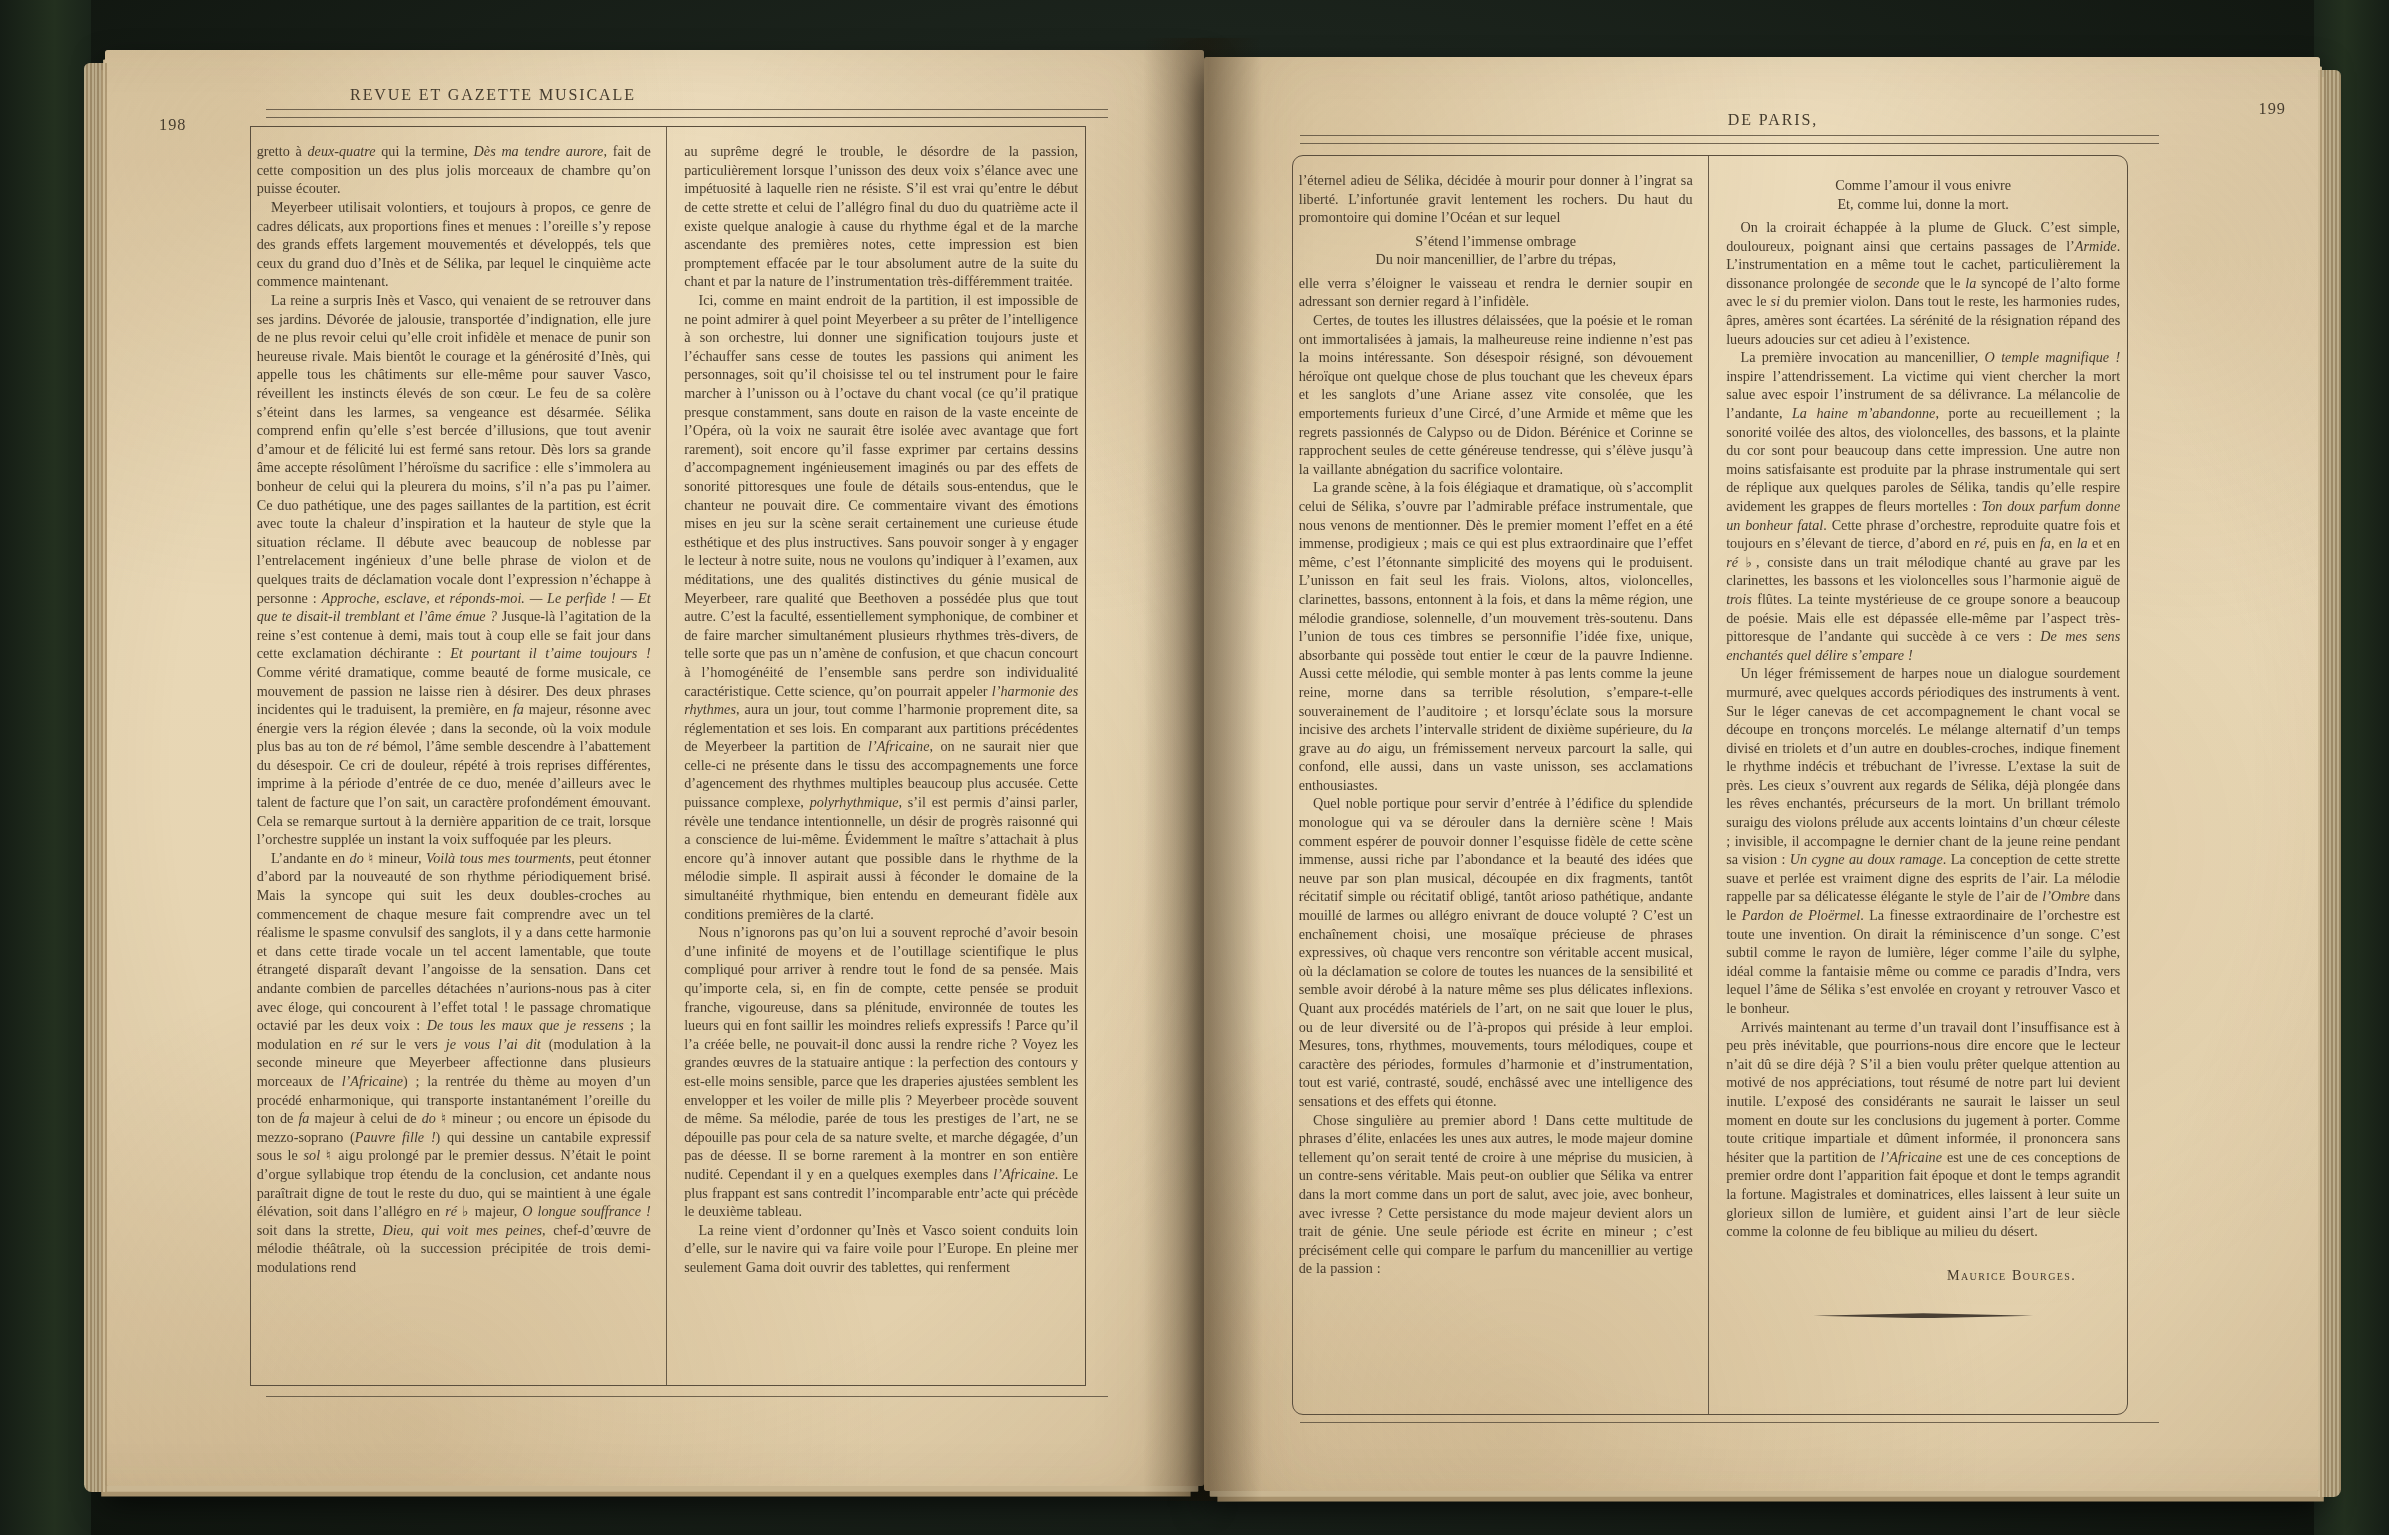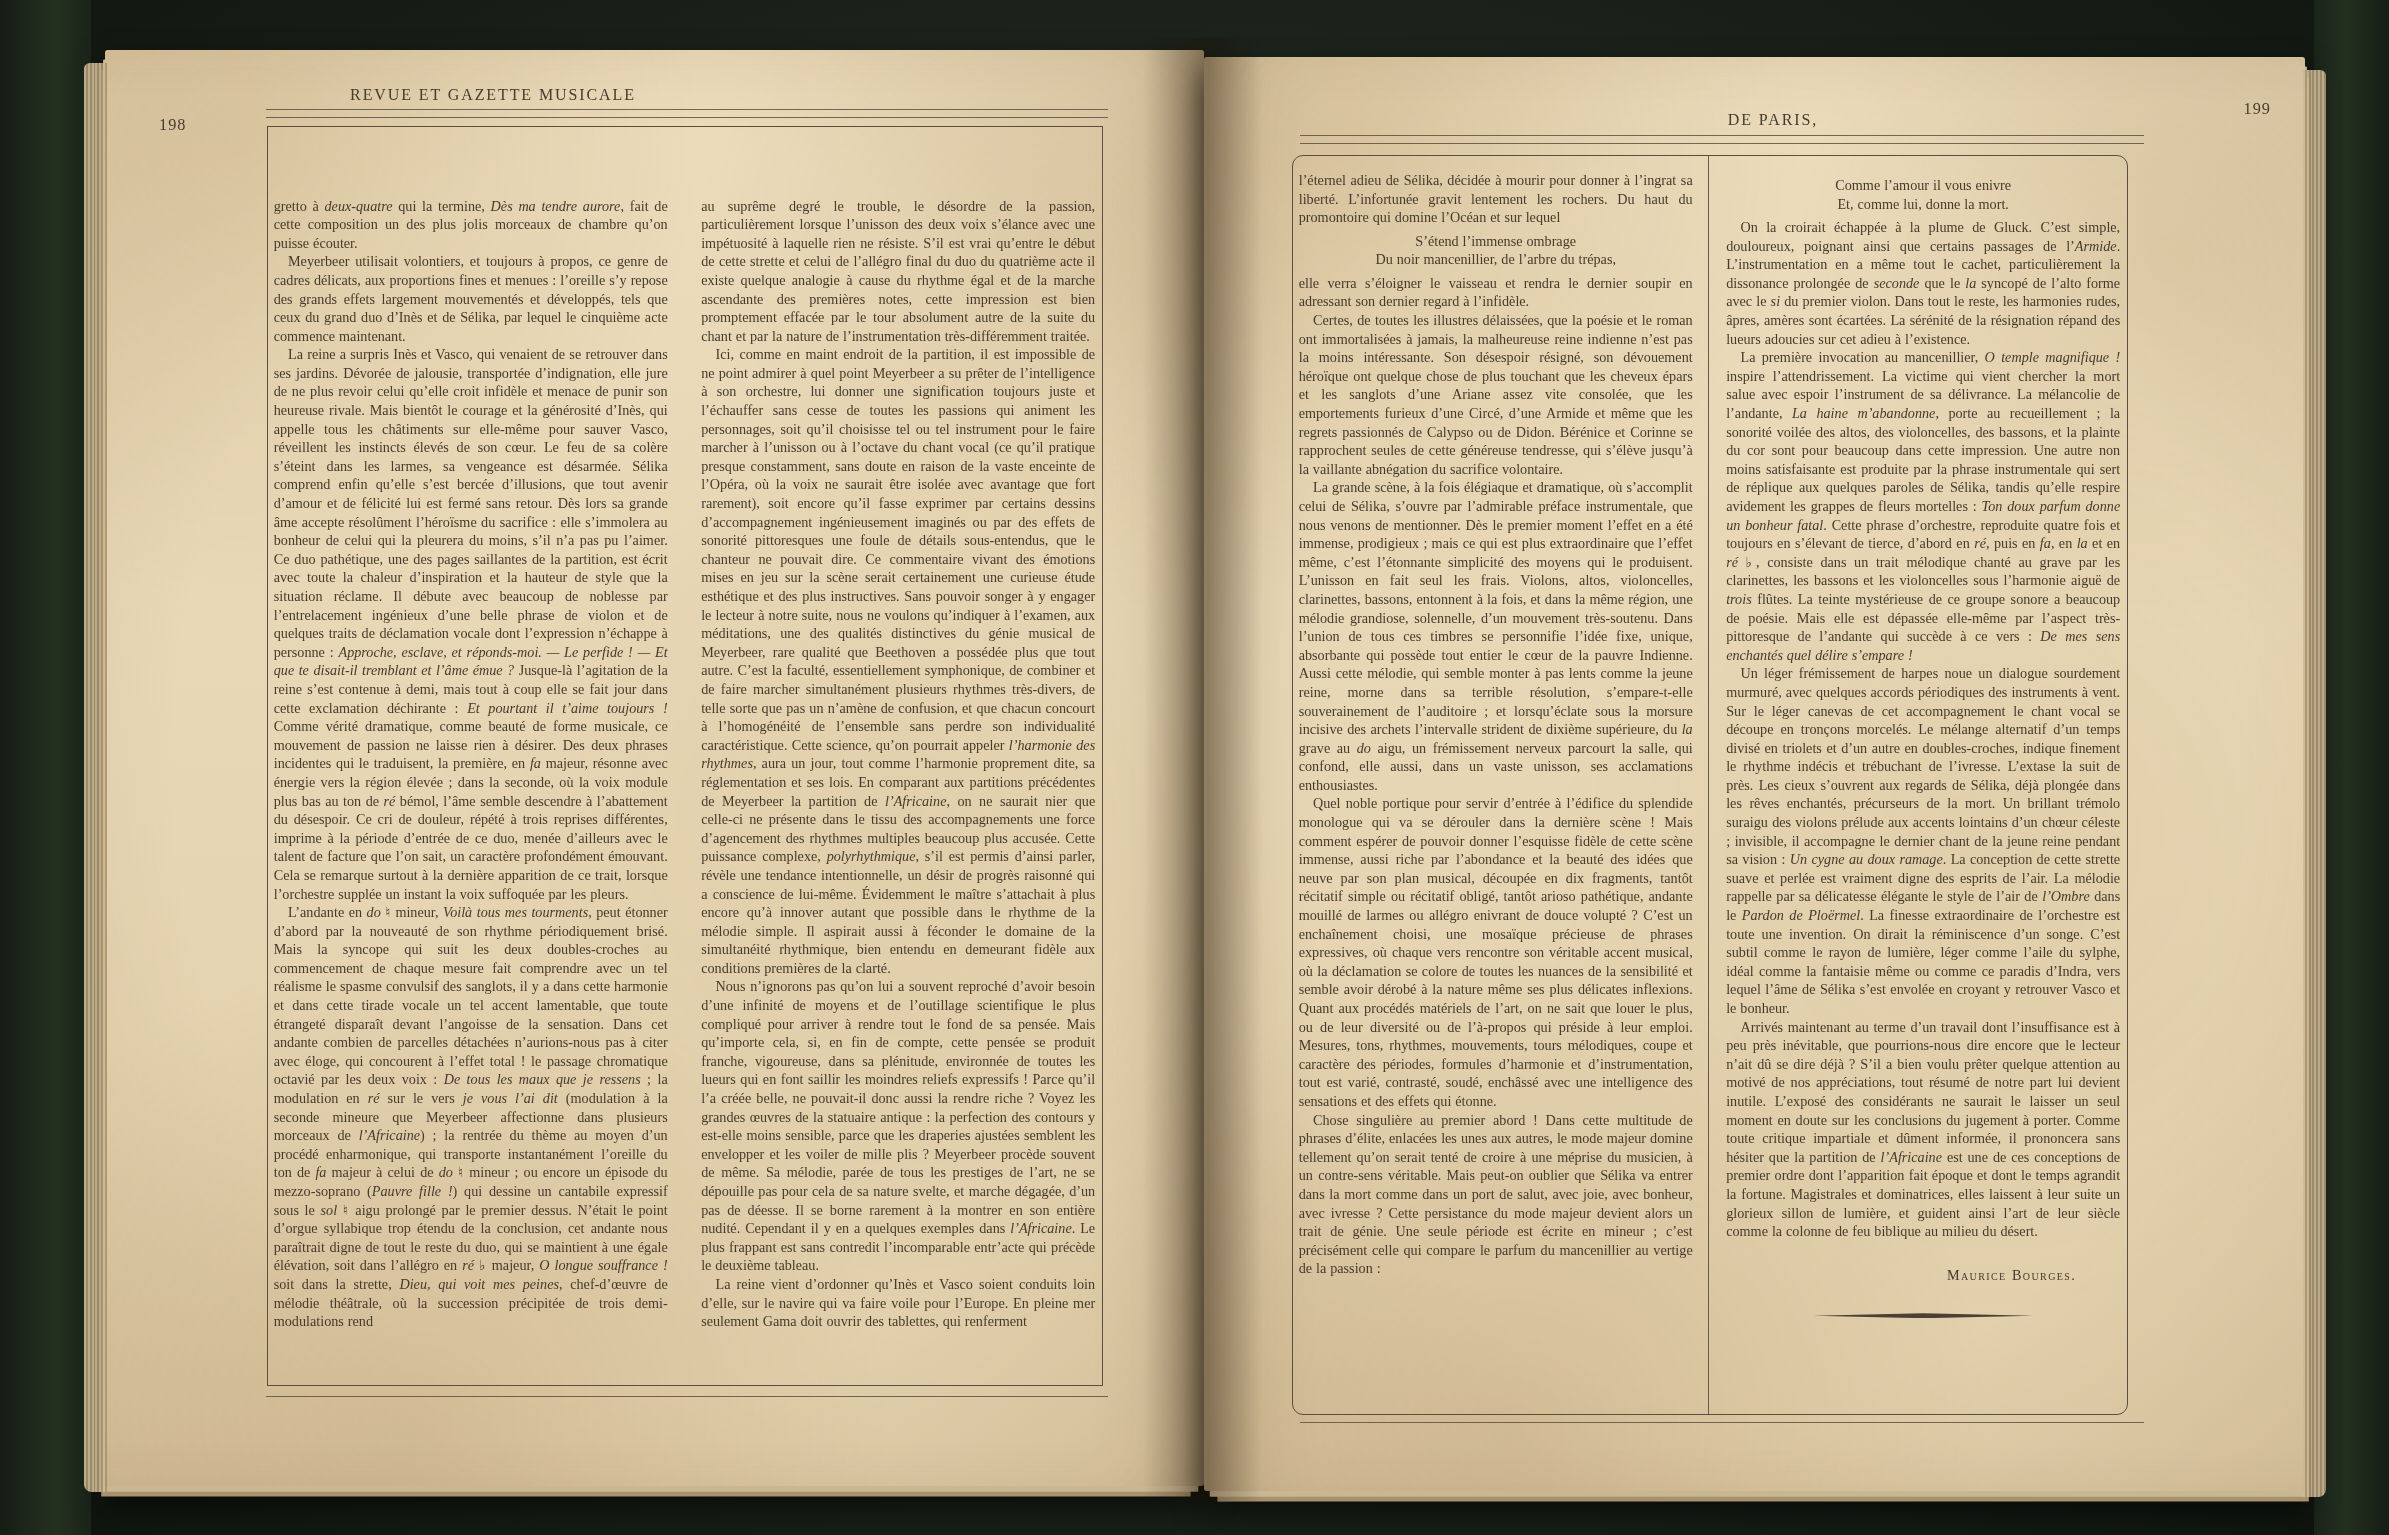--- a/index.html
+++ b/index.html
@@ -17,21 +17,21 @@
      radial-gradient(circle at 12% 6%, rgba(158,120,60,.16), transparent 28%),
      radial-gradient(circle at 88% 14%, rgba(150,110,55,.13), transparent 24%),
      radial-gradient(circle at 28% 96%, rgba(140,100,50,.16), transparent 30%),
      radial-gradient(circle at 72% 55%, rgba(165,128,70,.07), transparent 42%),
      radial-gradient(ellipse at 50% 50%, transparent 62%, rgba(118,84,40,.14) 100%);}
   #page-left{left:105px;top:50px;width:1099px;height:1436px;
         box-shadow:-3.8px 7.6px 0 -1.9px #c9b692,-8.6px 15.3px 0 -4.8px #a8926d,0 15.3px 31px rgba(0,0,0,.7);}
   #page-left{box-shadow:-3.8px 7.6px 0 -1.9px #c9b692,-8.6px 15.3px 0 -4.8px #a8926d,0 15.3px 31px rgba(0,0,0,.7);}
   #page-left .inner{box-shadow:inset -67px 0 86px -48px rgba(90,60,25,.30);}
   #page-right{left:1204px;top:57px;width:1101px;height:1434px;
-        box-shadow:3.8px 7.6px 0 -1.9px #c9b692,8.6px 15.3px 0 -4.8px #a8926d,0 15.3px 31px rgba(0,0,0,.7);}
+        box-shadow:3.8px 7.6px 0 -1.9px #c9b692,8.6px 15.3px 0 -4.8px #a8926d,0 15.3px 31px rgba(0,0,0,.7);padding-left:15px;}
   #page-right .inner{box-shadow:inset 67px 0 86px -48px rgba(90,60,25,.30);}
   .inner{position:absolute;inset:0;border-radius:2.9px;}
   .gutter{position:absolute;left:1143px;top:38px;width:119px;height:1463px;pointer-events:none;
         background:linear-gradient(90deg,transparent,rgba(30,18,4,.30) 45%,rgba(30,18,4,.34) 55%,transparent);}
   .edge-strip{position:absolute;top:13.4px;bottom:-5.7px;width:23px;
         background:repeating-linear-gradient(90deg,#cdbb97 0 1.9px,#ab9570 1.9px 3.8px);opacity:.9;}
   .edge-strip.l{left:-21px;border-radius:5.7px 0 0 7.6px;}
   .edge-strip.r{right:-21px;border-radius:0 5.7px 7.6px 0;}
 
   .pagenum{position:absolute;font-size:16.3px;color:#473d2f;letter-spacing:1px;}
@@ -43,21 +43,21 @@
   #page-right .runhead{left:537px;top:54px;}
   .rule{position:absolute;height:1px;background:#5d5140;opacity:.85;}
   #page-left  .rule.r1{left:161px;right:96px;top:59px;}
   #page-left  .rule.r2{left:161px;right:96px;top:67px;}
   #page-left  .rule.r3{left:161px;right:96px;top:1346px;}
   #page-right .rule.r1{left:96px;right:161px;top:78px;}
   #page-right .rule.r2{left:96px;right:161px;top:86px;}
   #page-right .rule.r3{left:96px;right:161px;top:1365px;}
 
   .frame{position:absolute;border:1px solid #5a4e3d;display:flex;overflow:hidden;}
-  #page-left  .frame{left:162px;top:76px;width:834px;height:1258px;align-items:center;}
+  #page-left  .frame{left:145px;top:76px;width:834px;height:1258px;}
   #page-right .frame{left:88px;top:98px;width:834px;height:1258px;border-radius:11px;}
   .col{width:394px;padding:15.3px 3.8px 0 5.7px;font-size:14.2px;line-height:18.6px;color:#453a2c;
        text-align:justify;word-spacing:0.4px;}
   .divider{width:1px;background:#5a4e3d;opacity:.9;}
   .colgap{width:11.5px;}
 
   .blk{margin:0;}
   .blk.p{text-indent:14.3px;}
   .blk.pn{text-indent:0;}
   .blk.v{text-align:center;text-indent:0;margin:4.8px 0 4.8px 0;}

